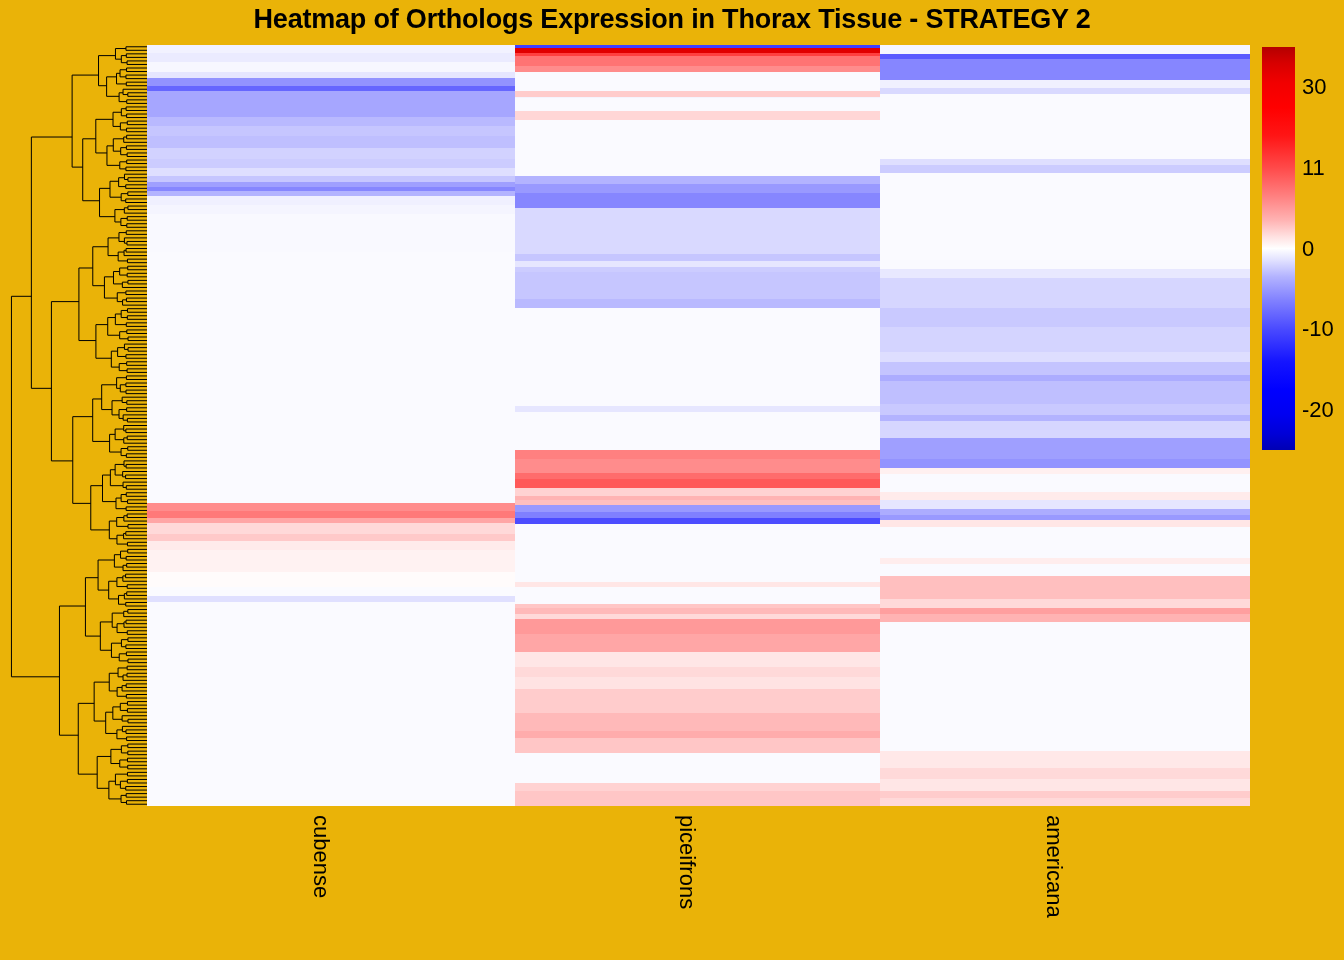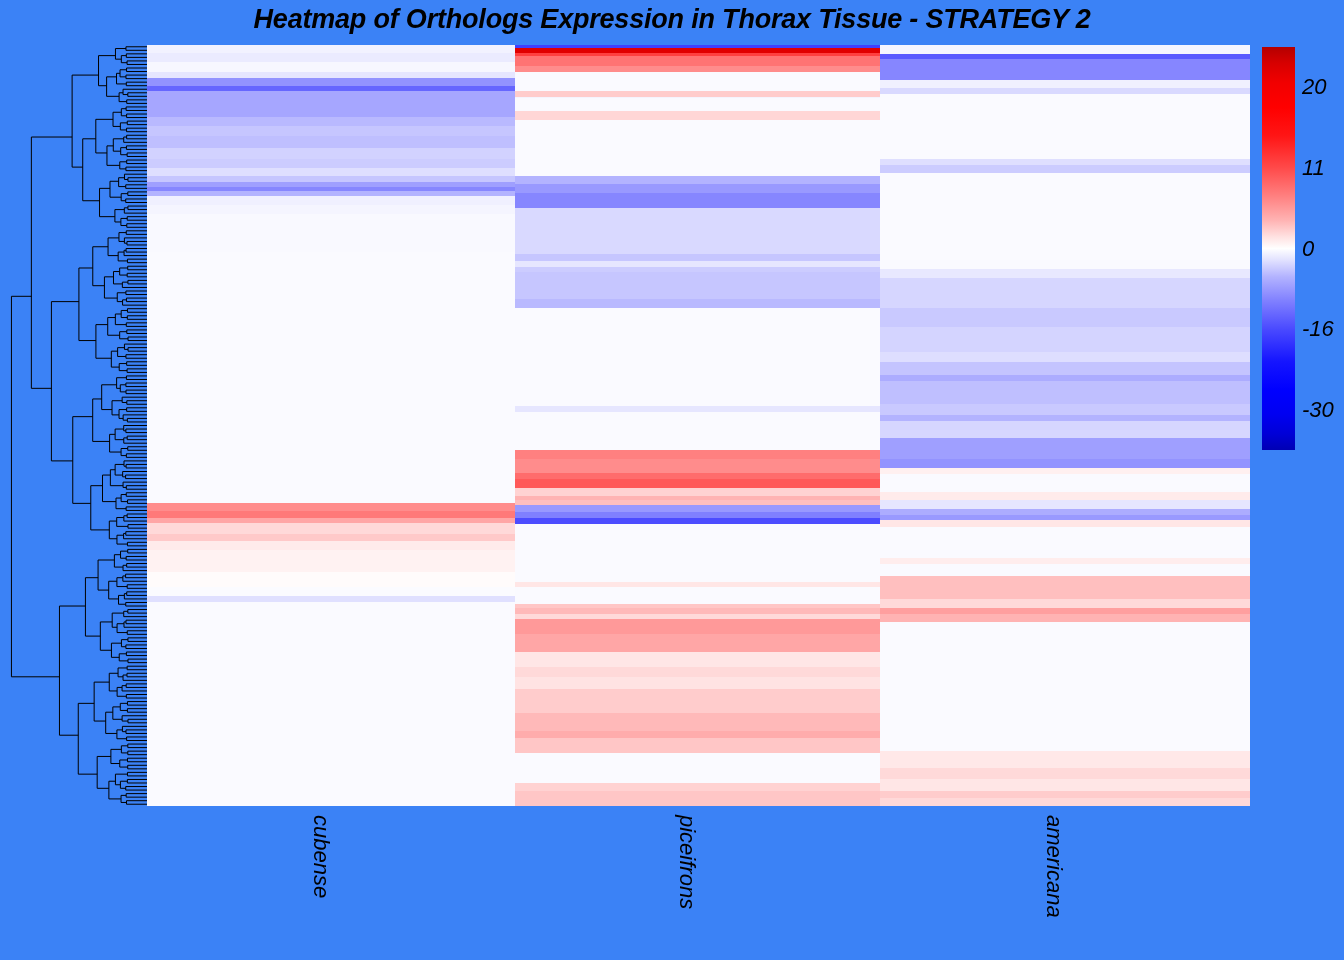--- a/index.html
+++ b/index.html
@@ -1,17 +1,17 @@
 <!DOCTYPE html>
 <html><head>
 <meta charset="utf-8">
 <style>
   html,body{margin:0;padding:0;background:#ffffff;}
   body{width:1344px;height:960px;font-family:"Liberation Sans",sans-serif;overflow:hidden;}
-  #root{position:relative;width:1344px;height:960px;background:#3b82f6;font-style:italic;}
+  #root{position:relative;width:1344px;height:960px;background:#eab308;}
 
   #title{
     position:absolute;left:0;top:4px;width:1344px;
     text-align:center;font-size:27px;font-weight:bold;color:#000;
     letter-spacing:-0.2px;
   }
 
   
   #dendro{position:absolute;left:8px;top:45px;width:139px;height:761px;}
   #hm{position:absolute;left:147px;top:45px;width:1103px;height:761px;overflow:hidden;background:#f4f4fe;}
@@ -180,18 +180,18 @@
   </div>
 
   <div id="cbar">
     <div id="cbar-grad"></div>
   </div>
 
   <div class="xlab" style="left:334px;top:815px;">cubense</div>
   <div class="xlab" style="left:700px;top:815px;">piceifrons</div>
   <div class="xlab" style="left:1067px;top:815px;">americana</div>
 
-<div class="cb-lab" style="top: 87.3px;">20</div>
+<div class="cb-lab" style="top: 87.3px;">30</div>
     <div class="cb-lab" style="top: 167.9px;">11</div>
     <div class="cb-lab" style="top: 248.5px;">0</div>
-    <div class="cb-lab" style="top: 329.1px;">-16</div>
-    <div class="cb-lab" style="top: 409.7px;">-30</div>
+    <div class="cb-lab" style="top: 329.1px;">-10</div>
+    <div class="cb-lab" style="top: 409.7px;">-20</div>
   </div>
 
 </body></html>

